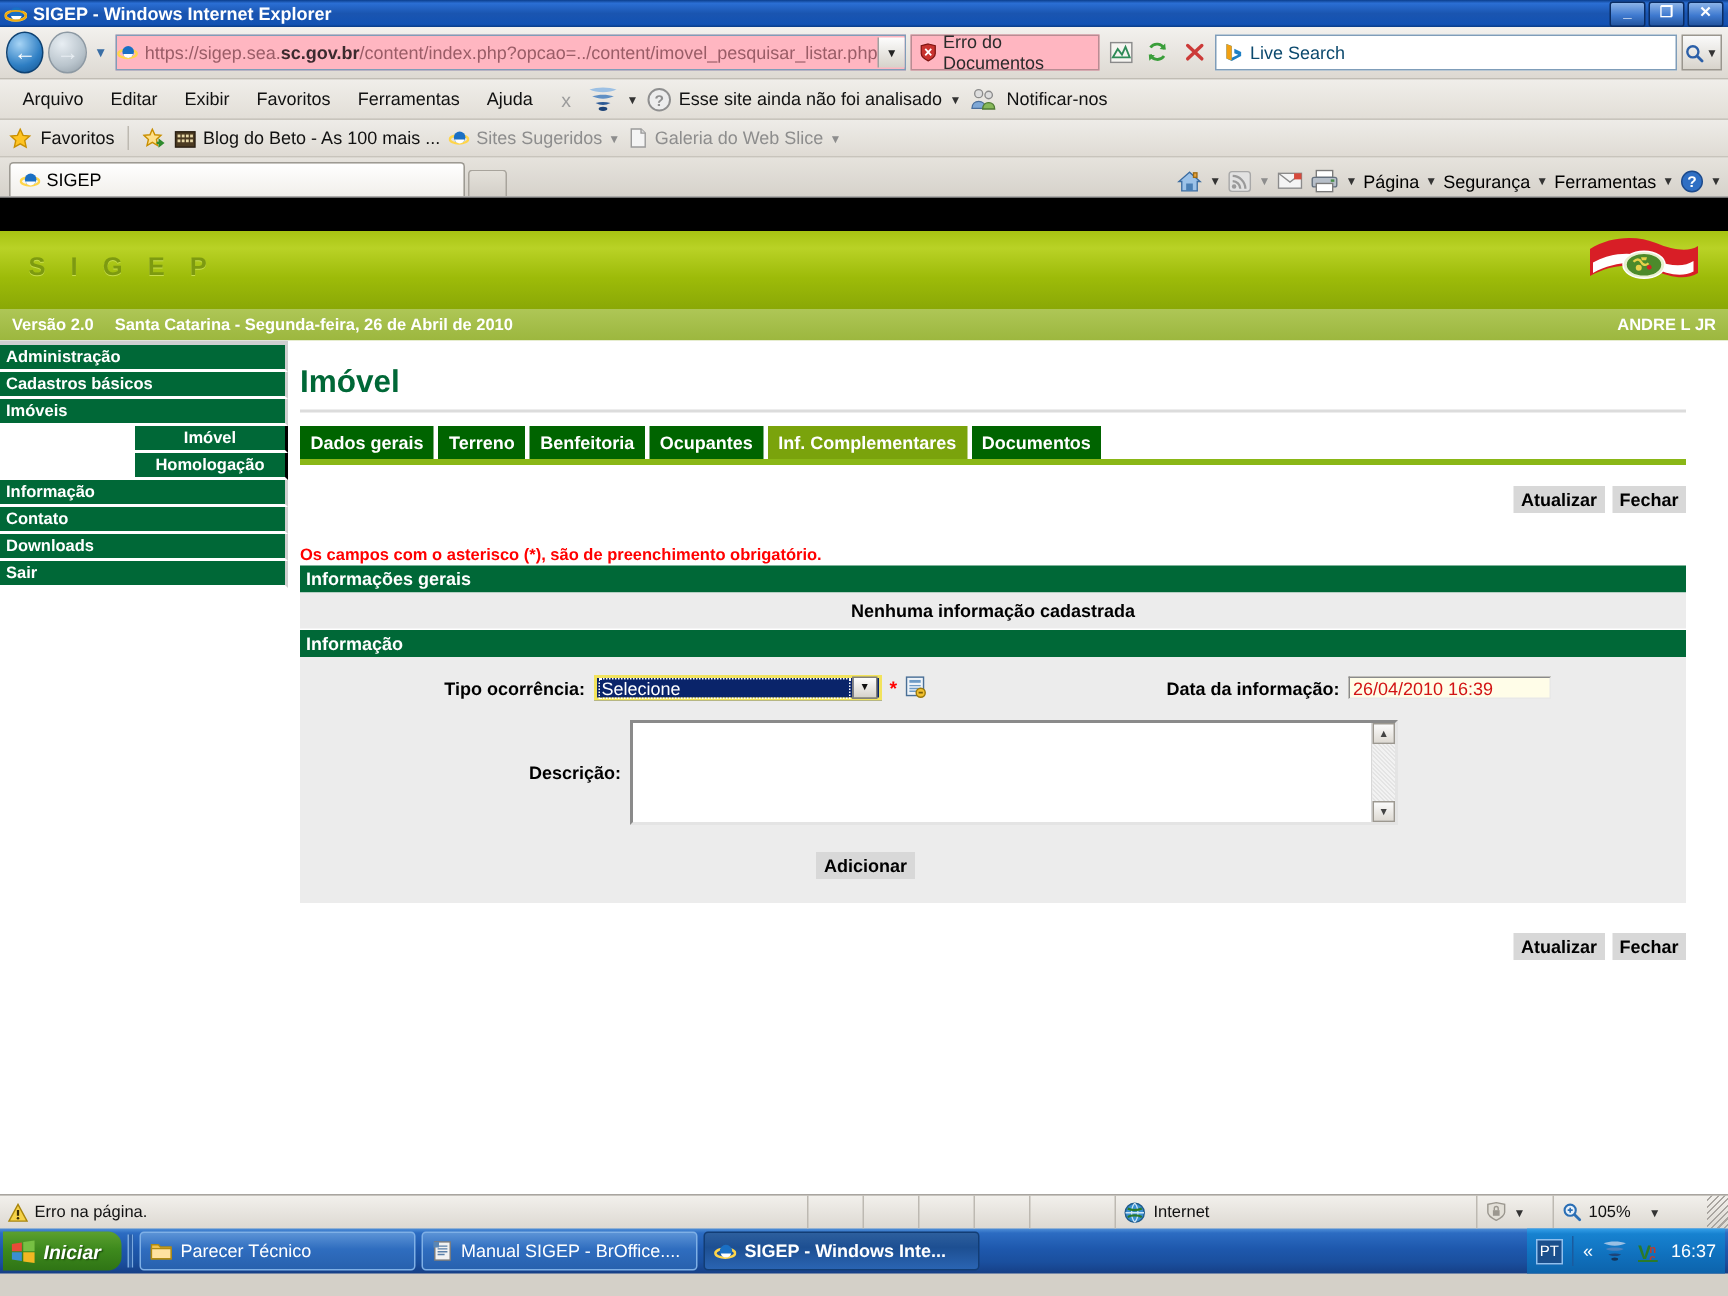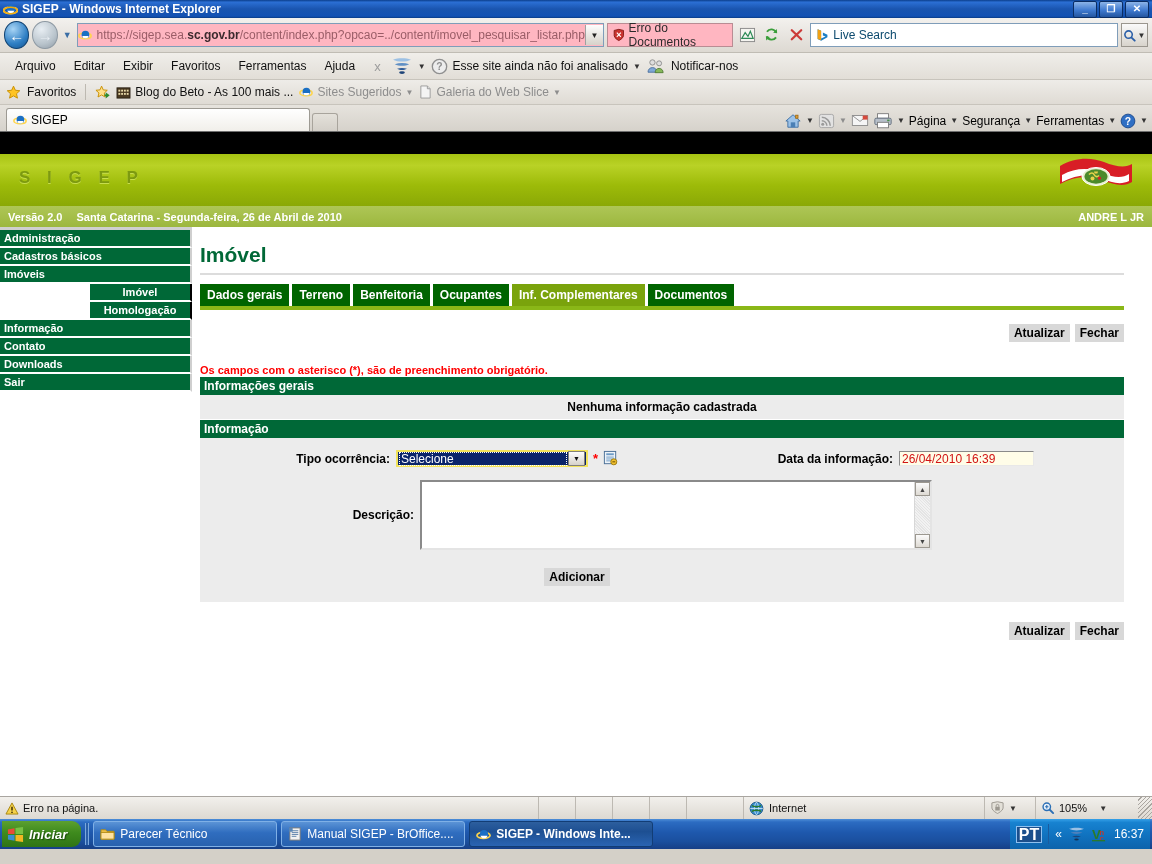--- a/index.html
+++ b/index.html
@@ -275,22 +275,22 @@
   .taskitem.active{
     background:linear-gradient(to bottom,#2d5f9e,#1d4f92 40%,#2a64b2);
     font-weight:bold;border:1px solid #123d75;
   }
   .tray{
     margin-left:auto;height:30px;display:flex;align-items:center;gap:6px;padding:0 6px;
     background:linear-gradient(to bottom,#35a0e8 0%,#1782d0 12%,#1072bf 55%,#0d63ab 100%);
     color:#fff;font-size:12px;
   }
   .tray-div{width:1px;height:20px;background:#1a5b9e;}
-  .pt-badge{background:#1b4f8c;border:1px solid #8fc0ef;color:#fff;font-size:16px;
-    font-weight:bold;padding:0 2px;line-height:15px;}
+  .pt-badge{background:#1b4f8c;border:1px solid #8fc0ef;color:#fff;font-size:10px;
+    font-weight:normal;padding:0 2px;line-height:15px;}
   .icon-svg{display:block;}
 </style>
 </head>
 <body>
 
 <div class="app">
 
   <div class="titlebar">
     <span class="ie-logo">
       <svg class="icon-svg" width="15" height="15" viewBox="0 0 16 16">

